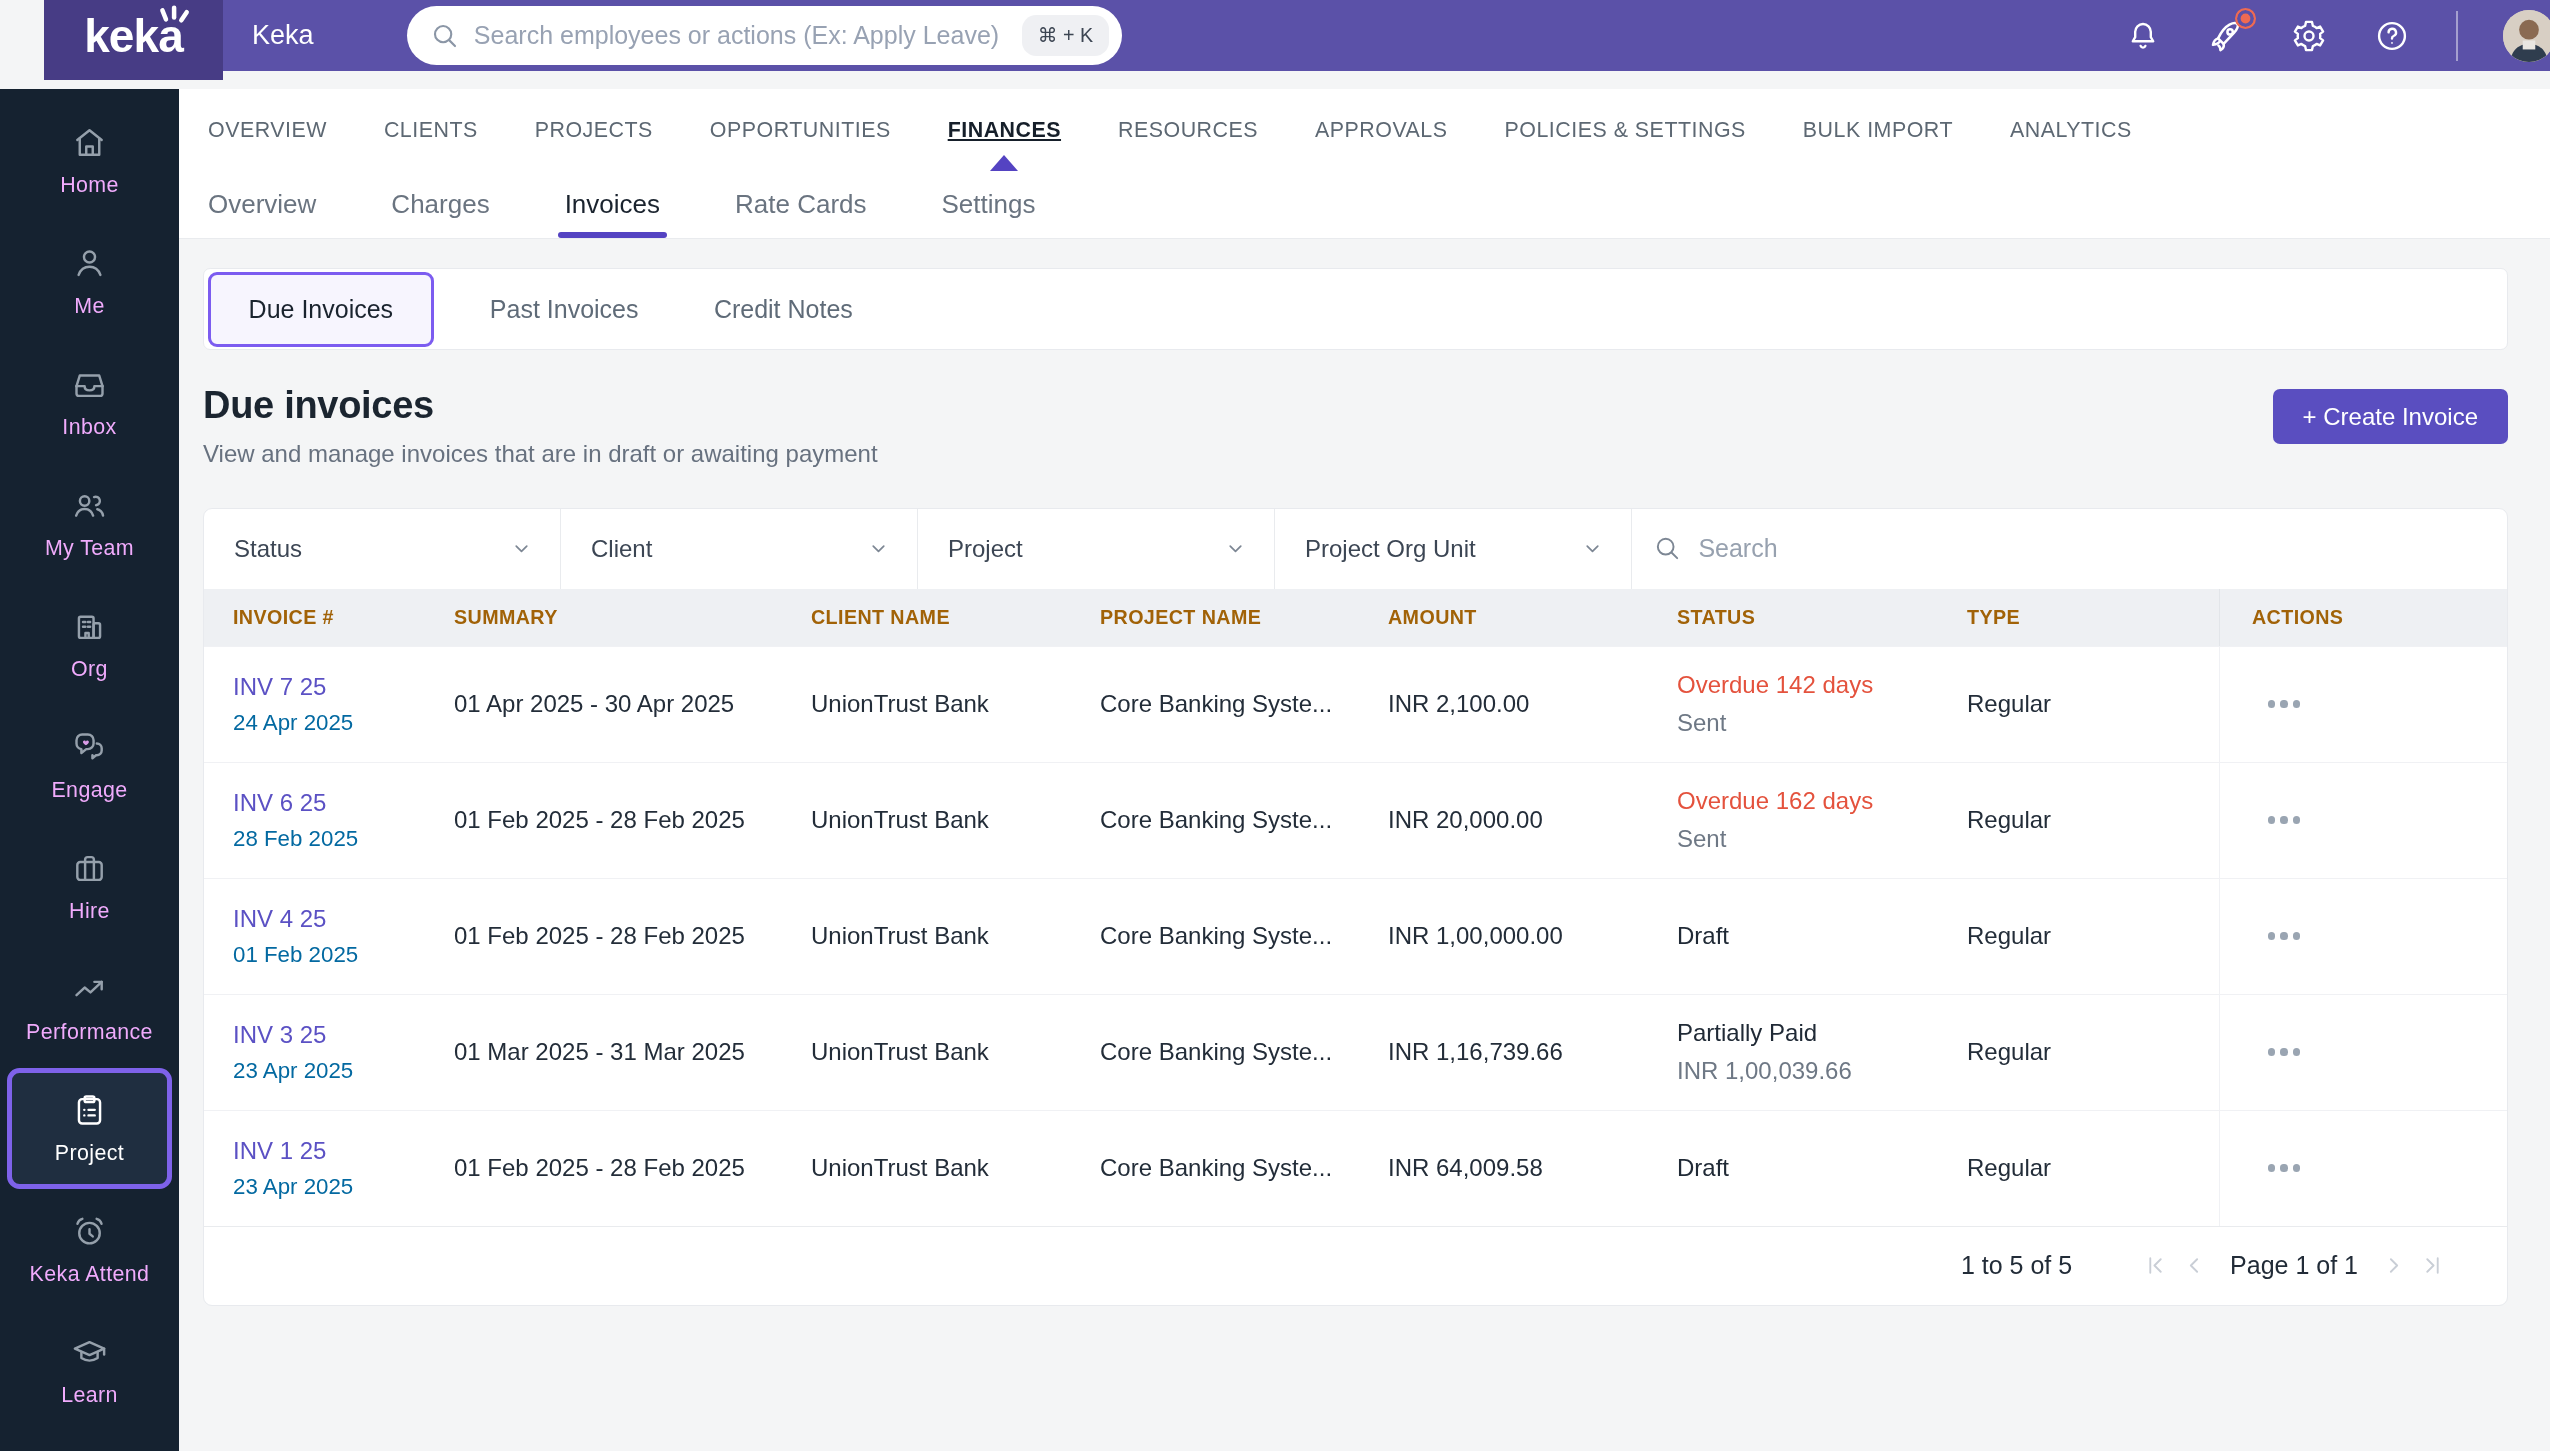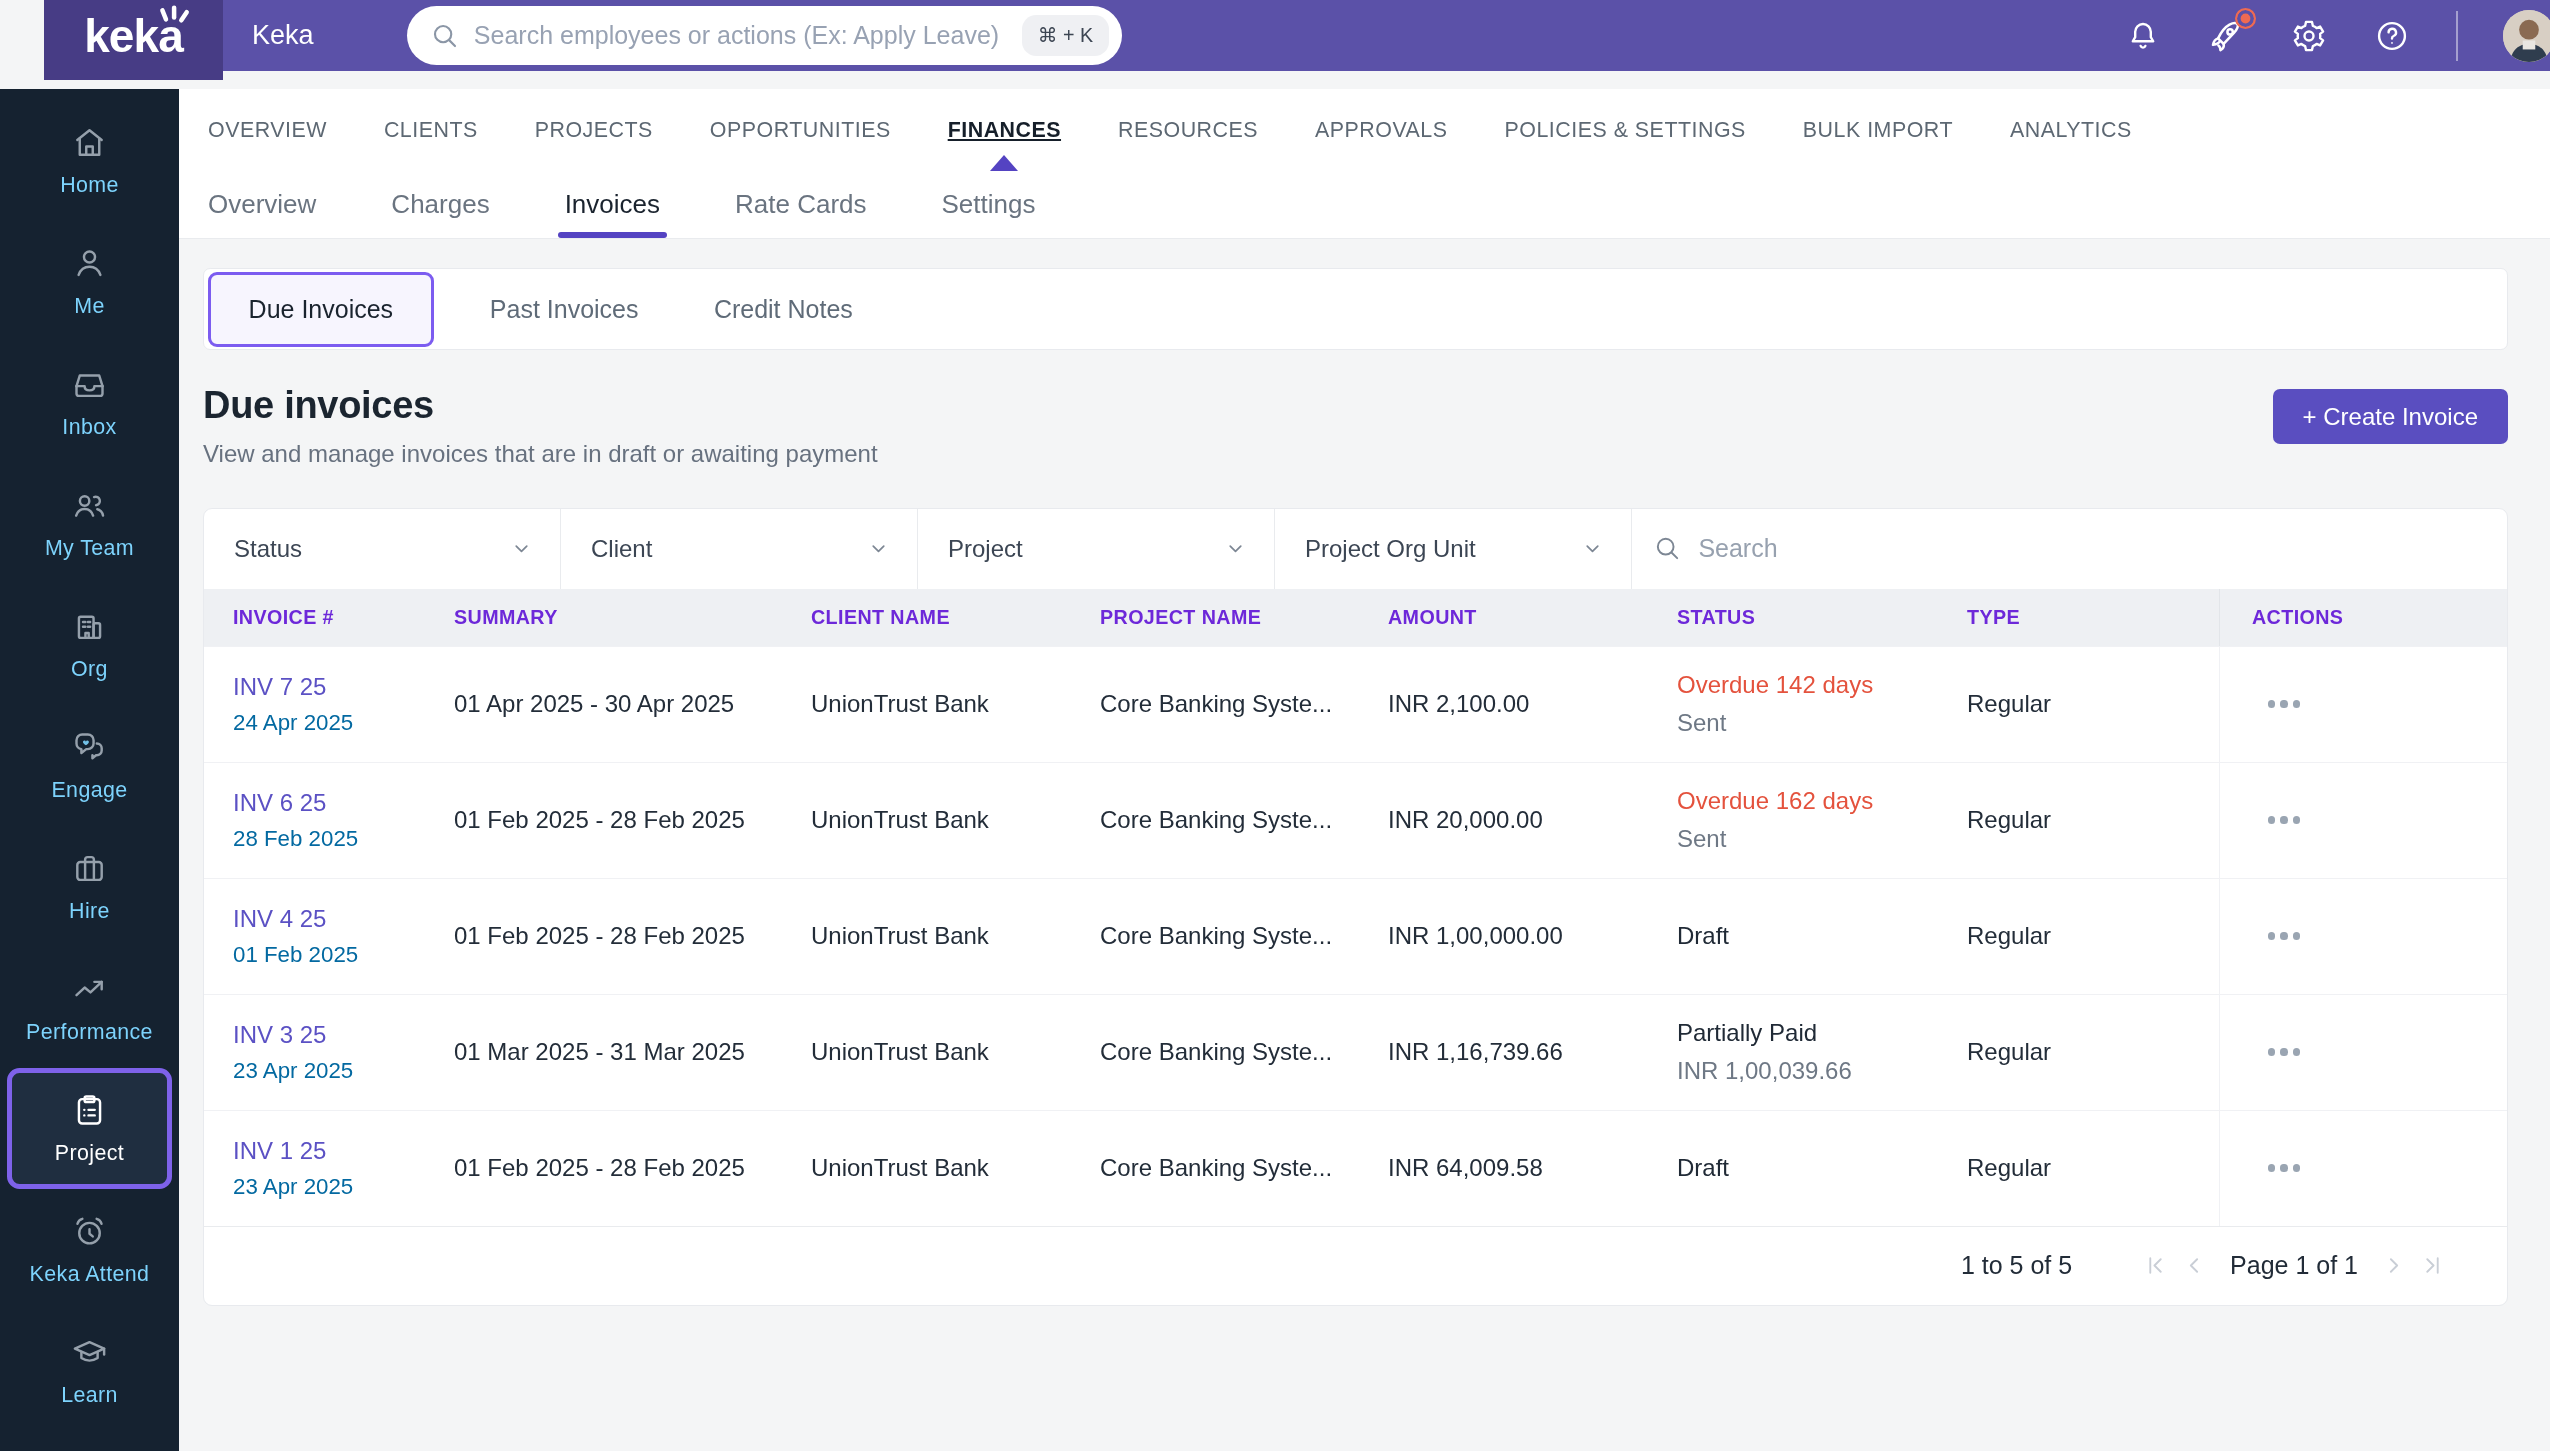--- a/index.html
+++ b/index.html
@@ -16,21 +16,21 @@
   .global-search input::placeholder { color:#98a2b3; }
   .kbd-badge { background:#eff0f3; color:#3c4552; font-size:19.7px; padding:9px 16px; border-radius:14.3px; white-space:nowrap; }
   .top-icons { margin-left:auto; display:flex; align-items:center; gap:45px; padding-right:39px; }
   .top-icon { width:38px; height:38px; display:flex; align-items:center; justify-content:center; cursor:pointer; position:relative; }
   .badge-dot { position:absolute; top:-9px; right:-10.7px; width:21.4px; height:21.4px; border-radius:50%; background:#ee6a52; box-shadow: inset 0 0 0 3.6px #5b51a8; border:2.7px solid #ee6a52; }
   .top-divider { width:1.8px; height:50px; background:rgba(255,255,255,0.45); }
   .avatar { width:52px; height:52px; border-radius:50%; overflow:hidden; background:#d9cfc2; cursor:pointer; }
 
   
   .sidebar { position:absolute; top:89px; left:0; width:179px; height:1362px; background:#152230; padding-top:10.7px; display:flex; flex-direction:column; }
-  .side-item { height:121px; display:flex; flex-direction:column; align-items:center; justify-content:center; gap:10.7px; color:#7dd3fc; cursor:pointer; }
+  .side-item { height:121px; display:flex; flex-direction:column; align-items:center; justify-content:center; gap:10.7px; color:#f0abfc; cursor:pointer; }
   .side-item .side-label { font-size:21.4px; letter-spacing:0.4px; }
   .side-item svg { stroke:#95a0ab; }
   .side-item.active { border:5.4px solid #7e62ea; border-radius:12.5px; margin:0 7.1px; background:#1f2e40; color:#ffffff; }
   .side-item.active svg { stroke:#ffffff; }
 
   
   .main { position:absolute; top:89px; left:179px; width:2372px; height:1362px; }
   .main-nav { height:82px; background:#fff; display:flex; align-items:center; gap:57px; padding-left:29px; }
   .main-nav .mtab { position:relative; height:100%; display:flex; align-items:center; font-size:21.4px; letter-spacing:0.5px; color:#5d6873; cursor:pointer; white-space:nowrap; }
   .main-nav .mtab.active { color:#161f2a; font-weight:bold;text-decoration:underline; }
@@ -57,21 +57,21 @@
   .table-card { width:2305px; margin-top:40px; background:#fff; border:0.9px solid #e8eaee; border-radius:9px; overflow:hidden; margin-bottom:36px; }
   .filter-row { height:80px; display:flex; align-items:stretch; }
   .filter-dd { width:357px; border-right:0.9px solid #e9ebee; display:flex; align-items:center; justify-content:space-between; padding:0 27px 0 30px; cursor:pointer; }
   .filter-dd .dd-label { font-size:24px; color:#3c4654; }
   .filter-search { flex:1; display:flex; align-items:center; padding-left:21.4px; gap:16px; }
   .filter-search input { border:none; outline:none; font-size:25px; color:#333; flex:1; font-family:"Liberation Sans",sans-serif; }
   .filter-search input::placeholder { color:#97a1af; }
 
   .grid-row { display:grid; grid-template-columns:250px 357px 289px 288px 289px 290px 252px 1fr; align-items:center; }
   .thead { background:#eef0f3; height:57px; }
-  .thead .th { font-size:19.7px; font-weight:bold; color:#6d28d9; letter-spacing:0.4px; white-space:nowrap; }
+  .thead .th { font-size:19.7px; font-weight:bold; color:#a16207; letter-spacing:0.4px; white-space:nowrap; }
   .th:first-child { padding-left:29px; }
   .th-actions { border-left:0.9px solid #e2e5e9; height:100%; display:flex; align-items:center; padding-left:32px; }
 
   .trow { height:116px; border-top:0.9px solid #f0f1f4; background:#fff; }
   .trow:first-of-type { border-top:none; }
   .cell { font-size:24px; color:#232d39; }
   .cell-invoice { padding-left:29px; display:flex; flex-direction:column; justify-content:center; gap:9px; }
   .inv-link { font-size:24px; color:#5b51c4; cursor:pointer; }
   .inv-date { font-size:22.3px; color:#0369a1; }
   .cell-status { display:flex; flex-direction:column; gap:10.7px; }

